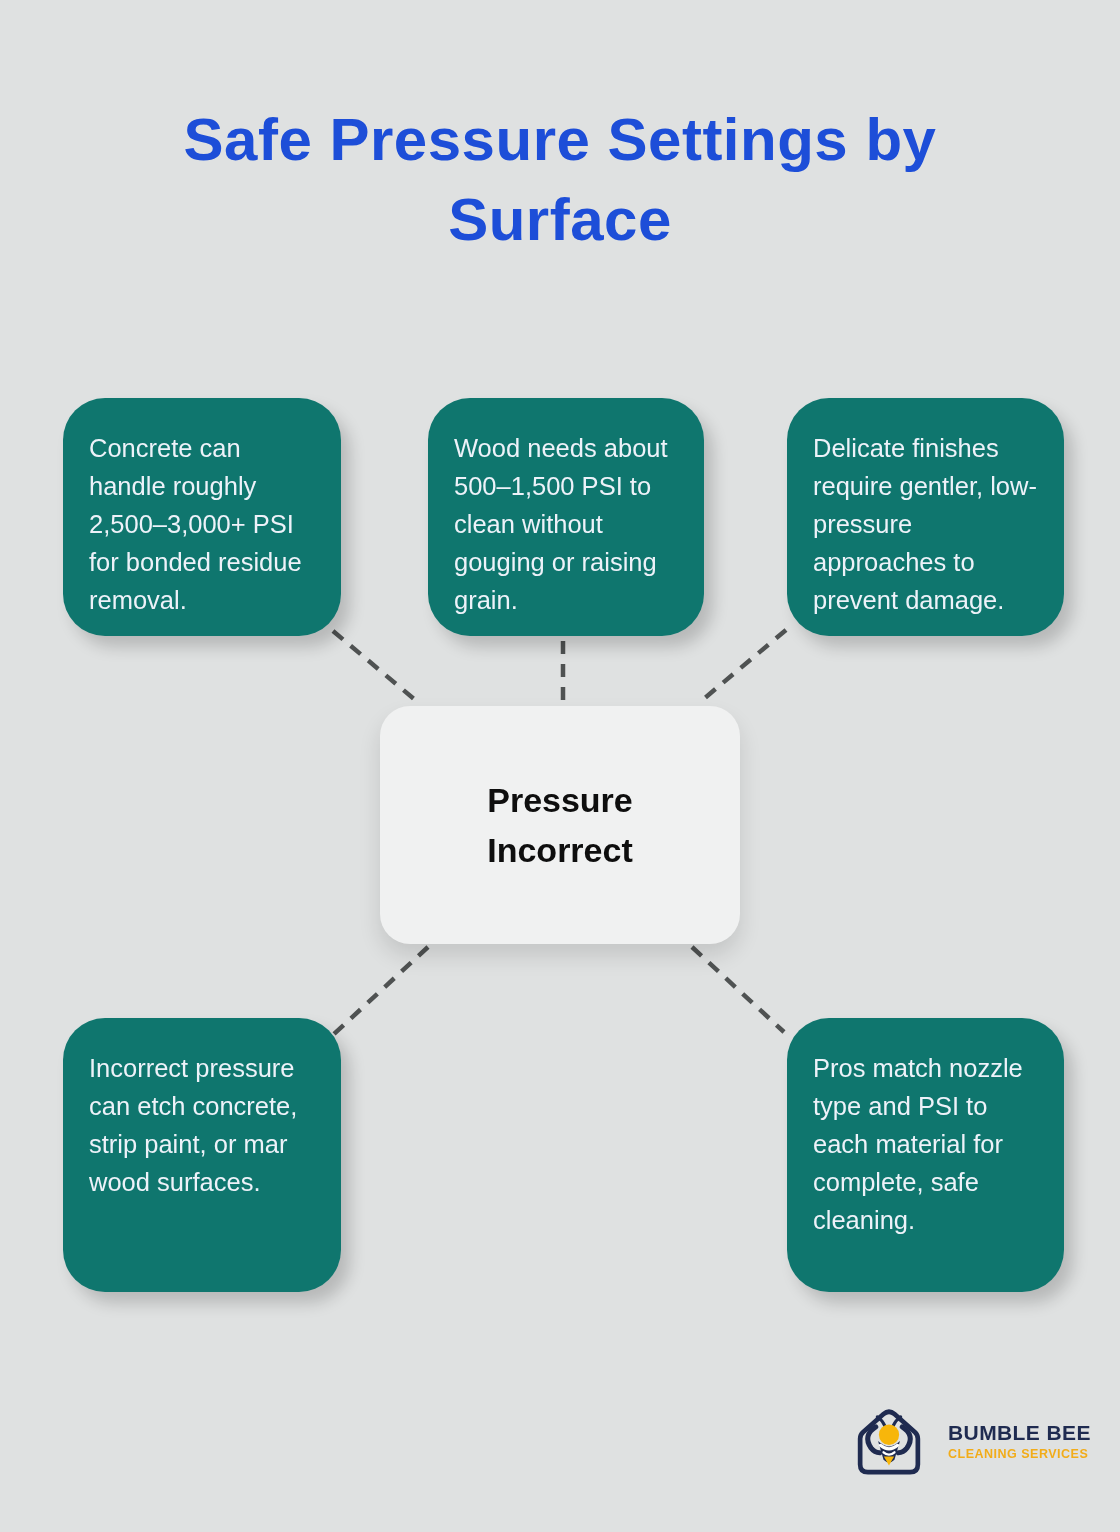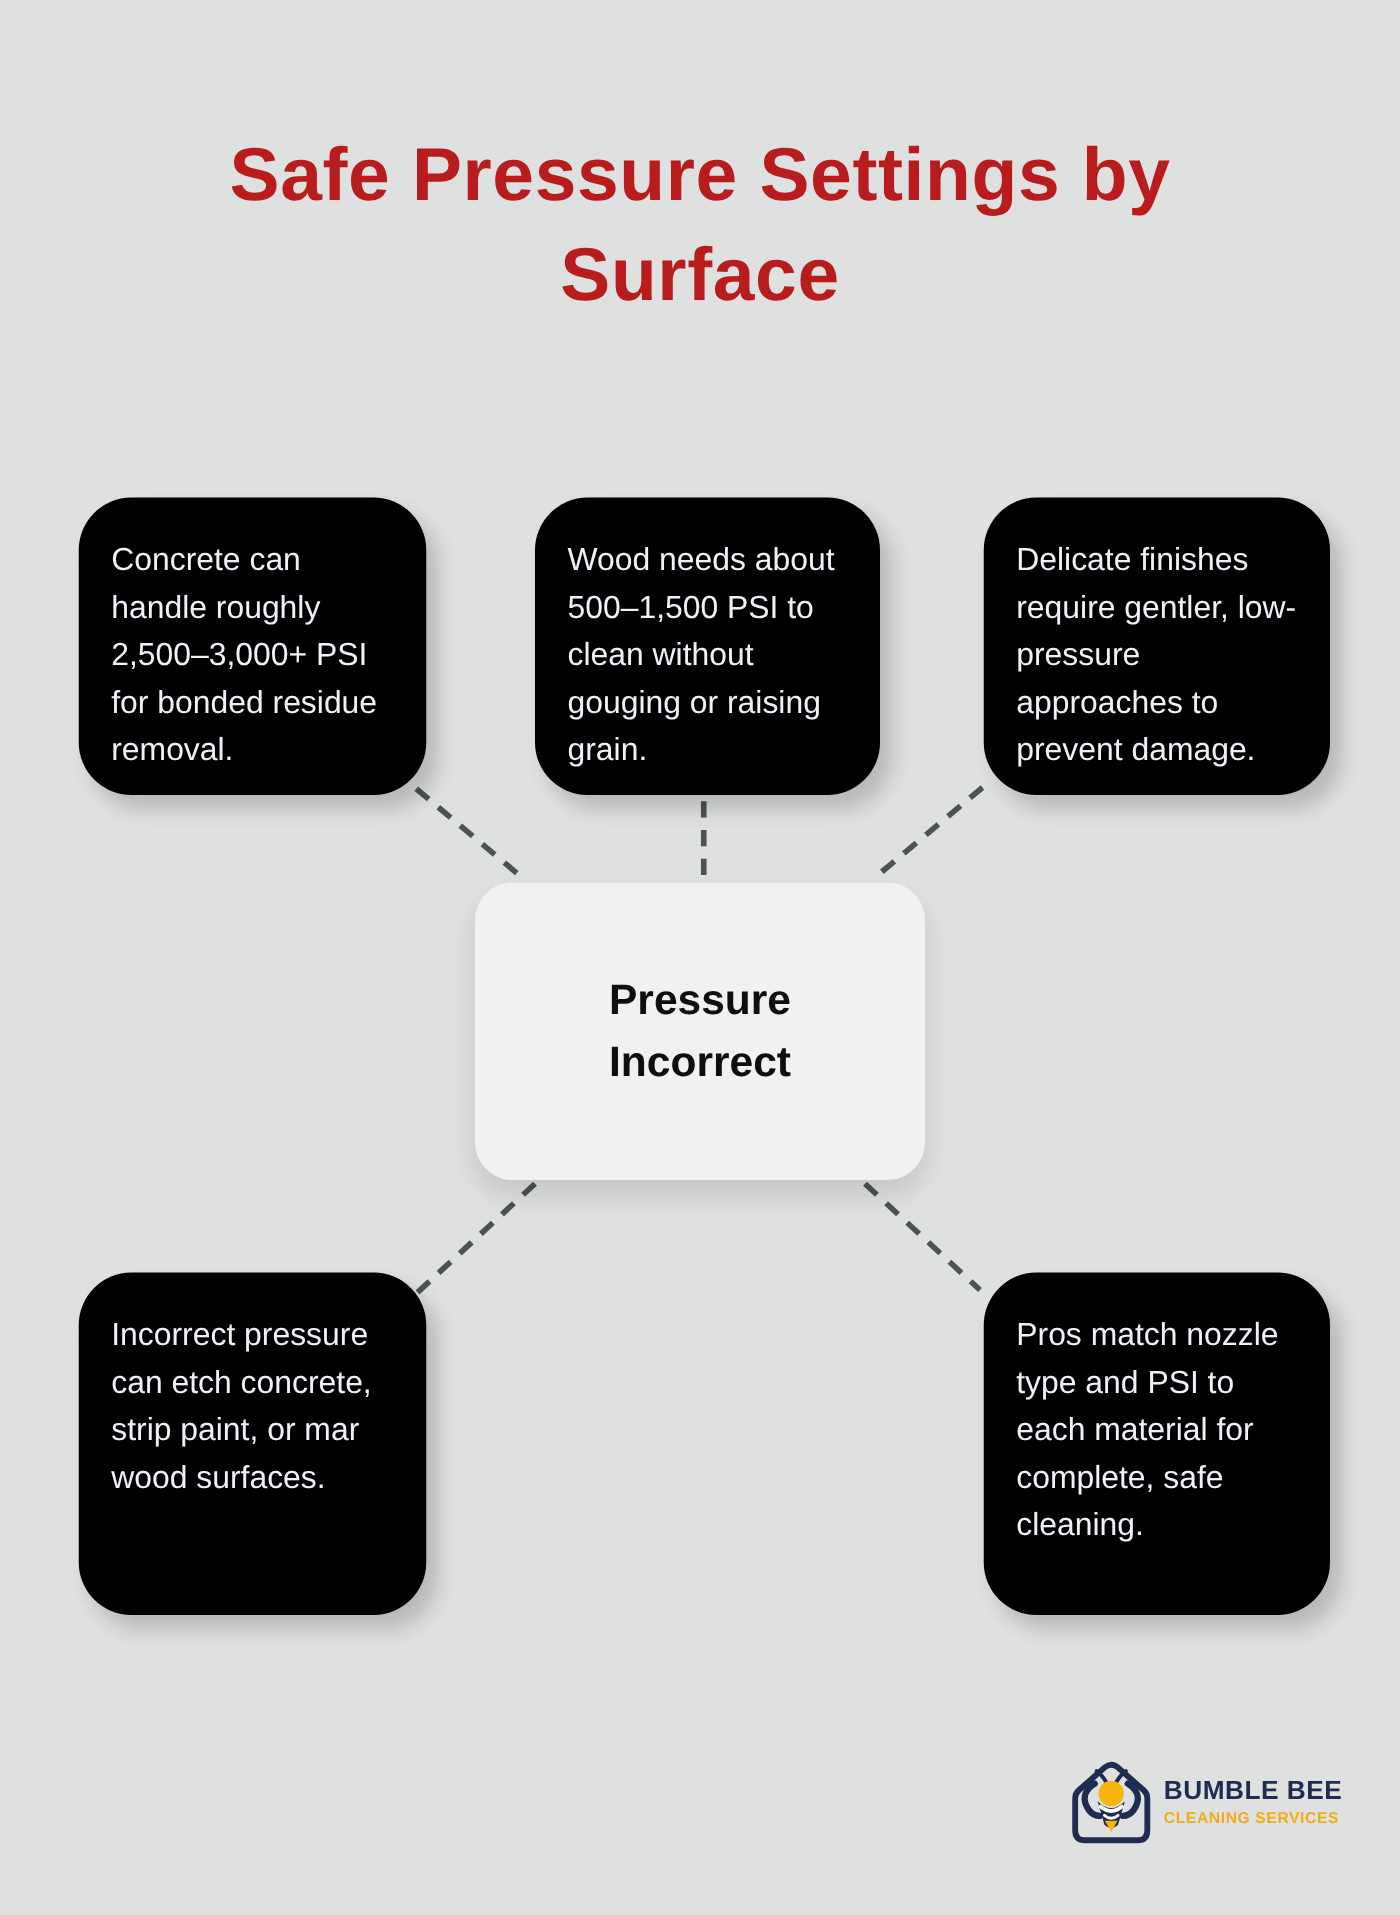--- a/index.html
+++ b/index.html
@@ -14,21 +14,21 @@
 
   
   .title {
     position: absolute;
     top: 100px;
     left: 0;
     width: 100%;
     text-align: center;
     font-size: 60px;
     font-weight: 800;
-    color: #b91c1c;
+    color: #1d4ed8;
     line-height: 1.33;
     letter-spacing: 0.5px;
   }
   .title span { display: block; }
 
   
   .connectors {
     position: absolute;
     left: 0; top: 0;
     width: 1120px; height: 1532px;
@@ -36,21 +36,21 @@
   }
   .connectors line {
     stroke: #4f5252;
     stroke-width: 4.5;
     stroke-dasharray: 13 10;
   }
 
   
   .card {
     position: absolute;
-    background: #000000;
+    background: #0f766e;
     border-radius: 42px;
     color: #edf2f9;
     font-size: 25.5px;
     line-height: 38px;
     padding: 31px 18px 0 26px;
     box-sizing: border-box;
     box-shadow: 9px 11px 16px rgba(0,0,0,0.18);
   }
   .card-tl { left: 63px;  top: 398px;  width: 278px; height: 238px; }
   .card-tc { left: 428px; top: 398px;  width: 276px; height: 238px; }
@@ -78,21 +78,21 @@
   .center-node span { display: block; }
 
   
   .logo {
     position: absolute;
     left: 850px; top: 1398px;
     display: flex;
     align-items: center;
   }
   .logo-icon { width: 78px; height: 86px; flex: 0 0 auto; }
-  .logo-text { margin-left: 3px; display: flex; flex-direction: column; }
+  .logo-text { margin-left: 20px; display: flex; flex-direction: column; }
   .logo-brand {
     font-size: 21px;
     font-weight: 800;
     color: #1f2b50;
     letter-spacing: 0.4px;
     white-space: nowrap;
   }
   .logo-tagline {
     font-size: 12.5px;
     font-weight: 800;

